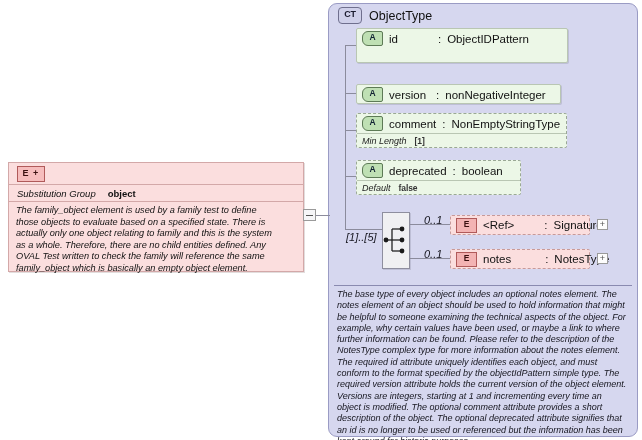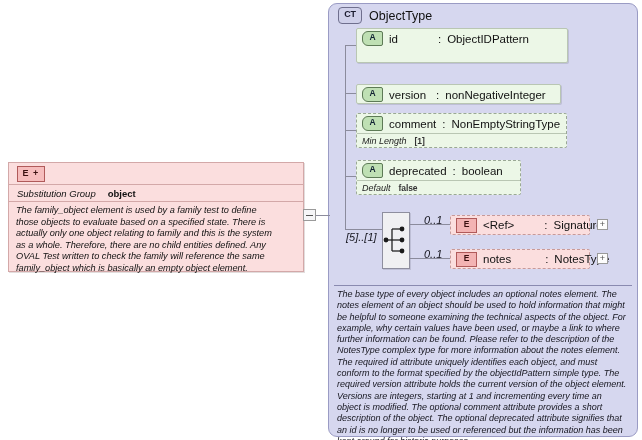--- a/index.html
+++ b/index.html
@@ -218,21 +218,21 @@
       <span class="attr-name">deprecated</span>
       <span class="attr-sep">:</span>
       <span class="attr-type">boolean</span>
     </div>
     <div class="attr-facet" style="border-top:1px solid #b9c6b3;align-items:center;">
       <span class="facet-label">Default</span>
       <span class="facet-value">false</span>
     </div>
   </div>
 
-  <div class="occ-label" style="left:346px;top:231px;">[5]..[1]</div>
+  <div class="occ-label" style="left:346px;top:231px;">[1]..[5]</div>
 
   <div class="seq-node">
     <svg width="26" height="55" viewBox="0 0 26 55">
       <line x1="2" y1="27" x2="9" y2="27" stroke="#222" stroke-width="1.3"></line>
       <line x1="9" y1="16" x2="9" y2="38" stroke="#222" stroke-width="1.3"></line>
       <line x1="9" y1="16" x2="17" y2="16" stroke="#222" stroke-width="1.3"></line>
       <line x1="9" y1="27" x2="17" y2="27" stroke="#222" stroke-width="1.3"></line>
       <line x1="9" y1="38" x2="17" y2="38" stroke="#222" stroke-width="1.3"></line>
       <circle cx="3" cy="27" r="2.4" fill="#1a1a1a"></circle>
       <circle cx="19" cy="16" r="2.4" fill="#1a1a1a"></circle>

